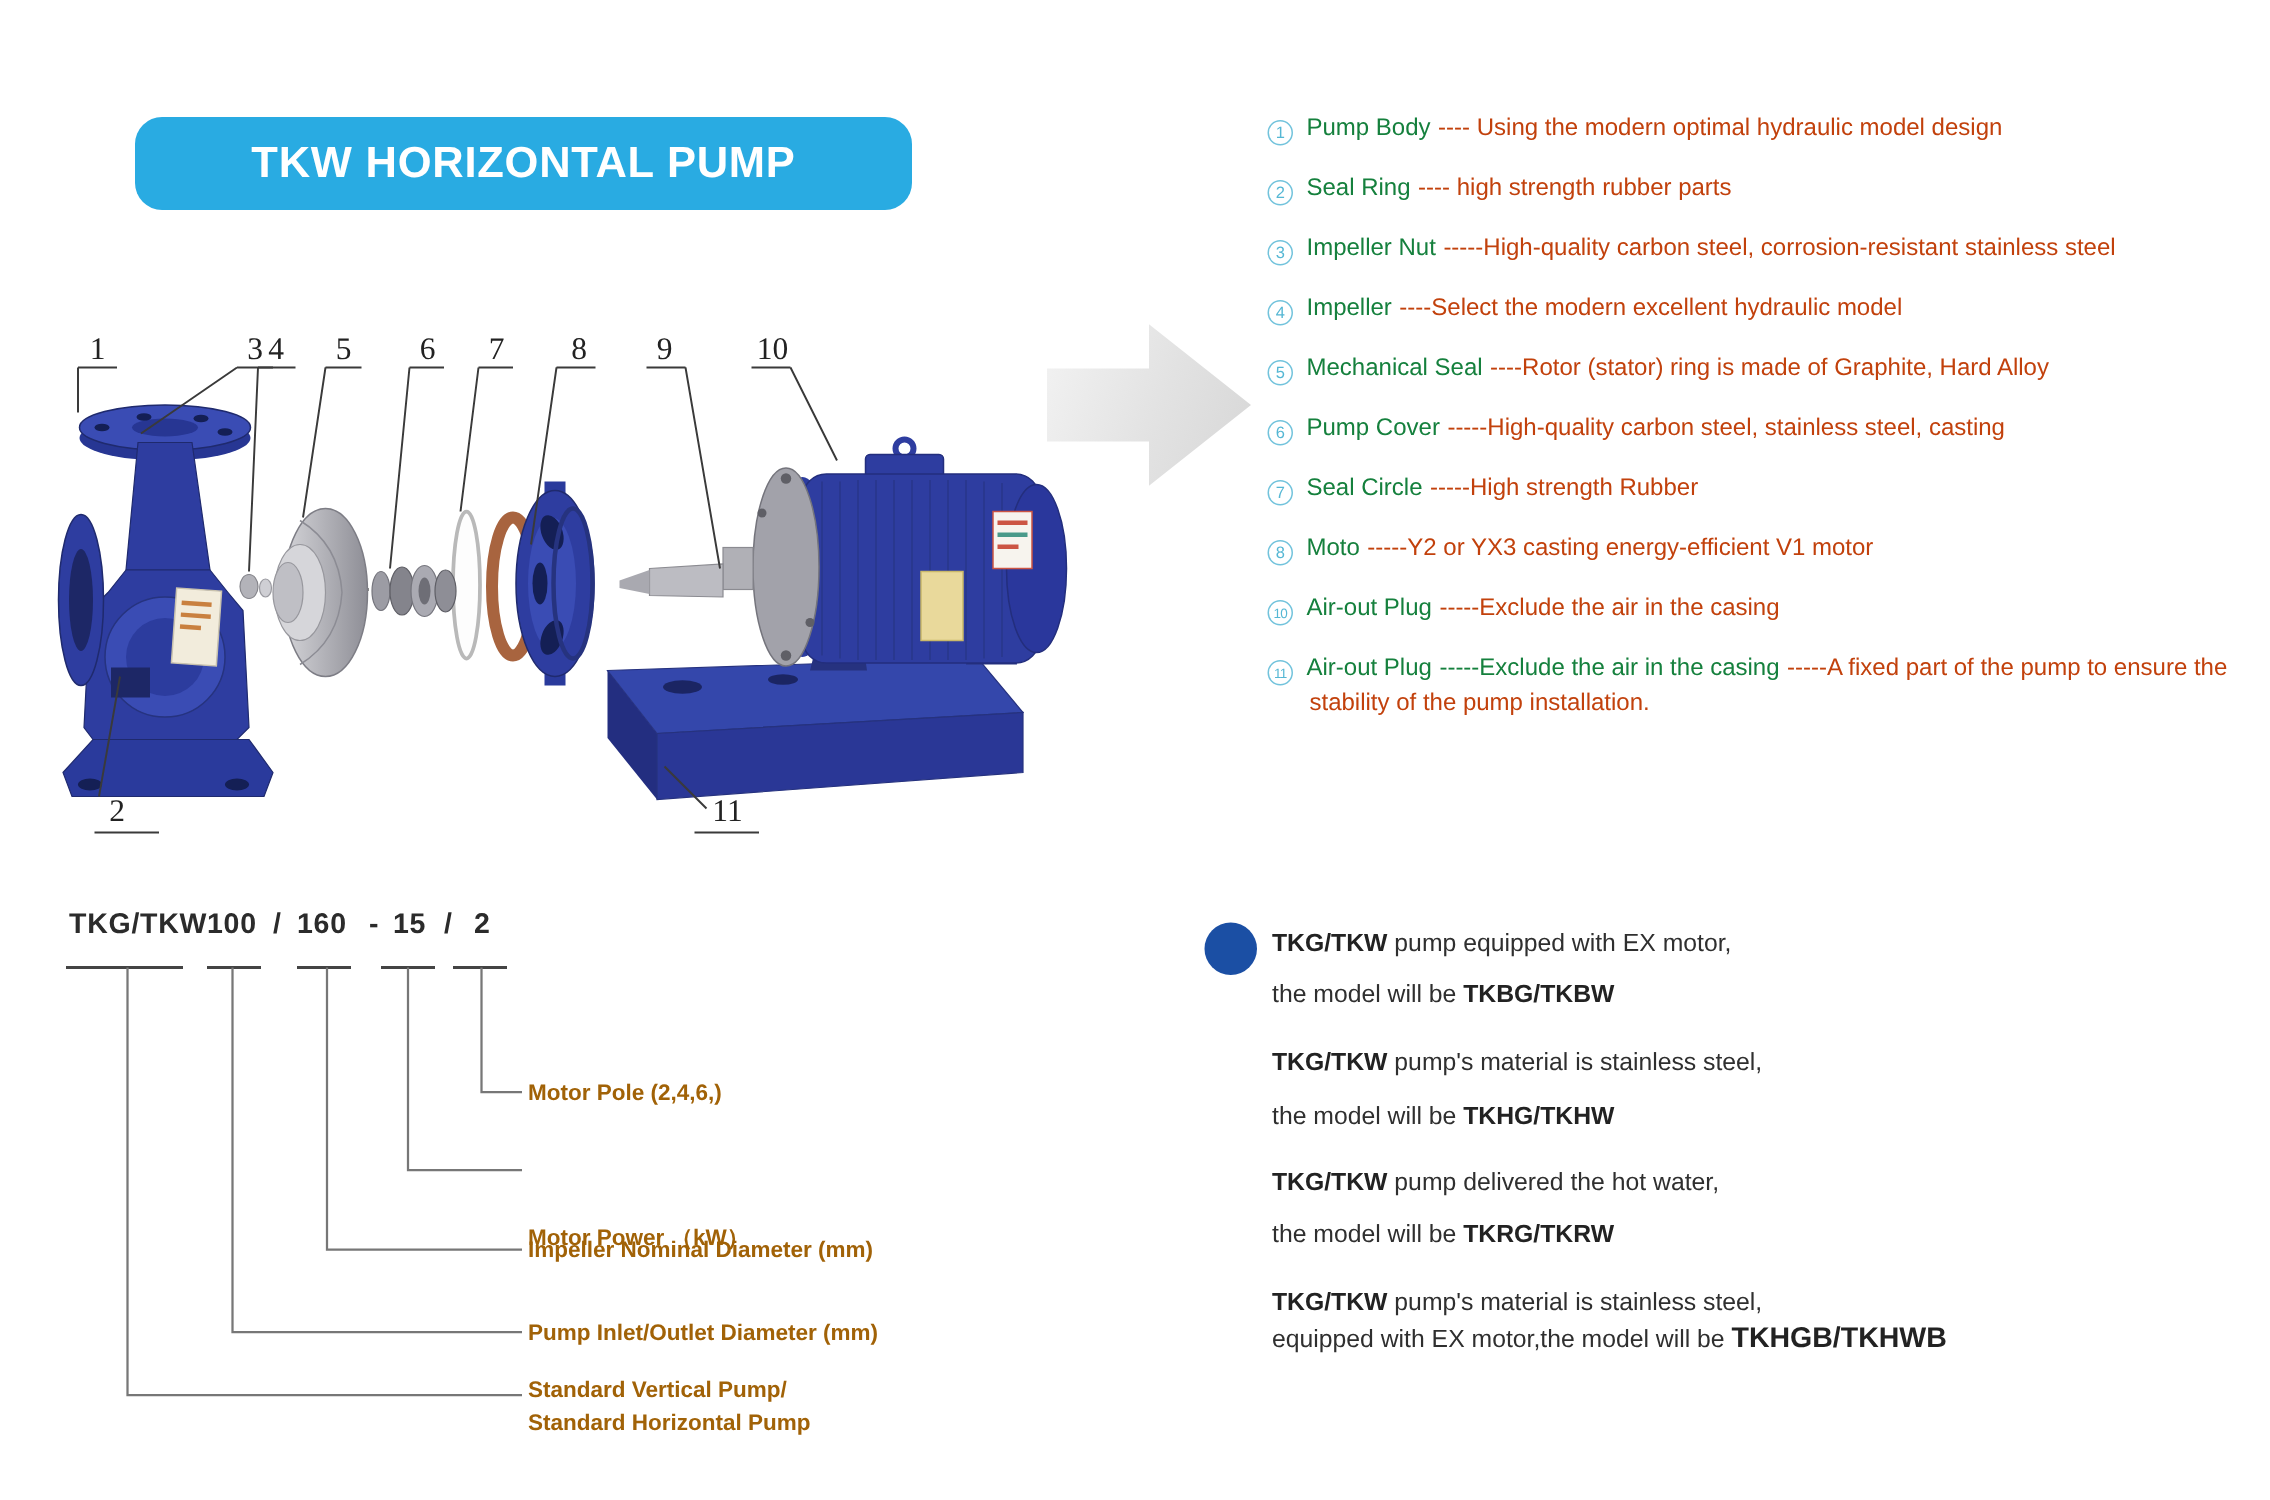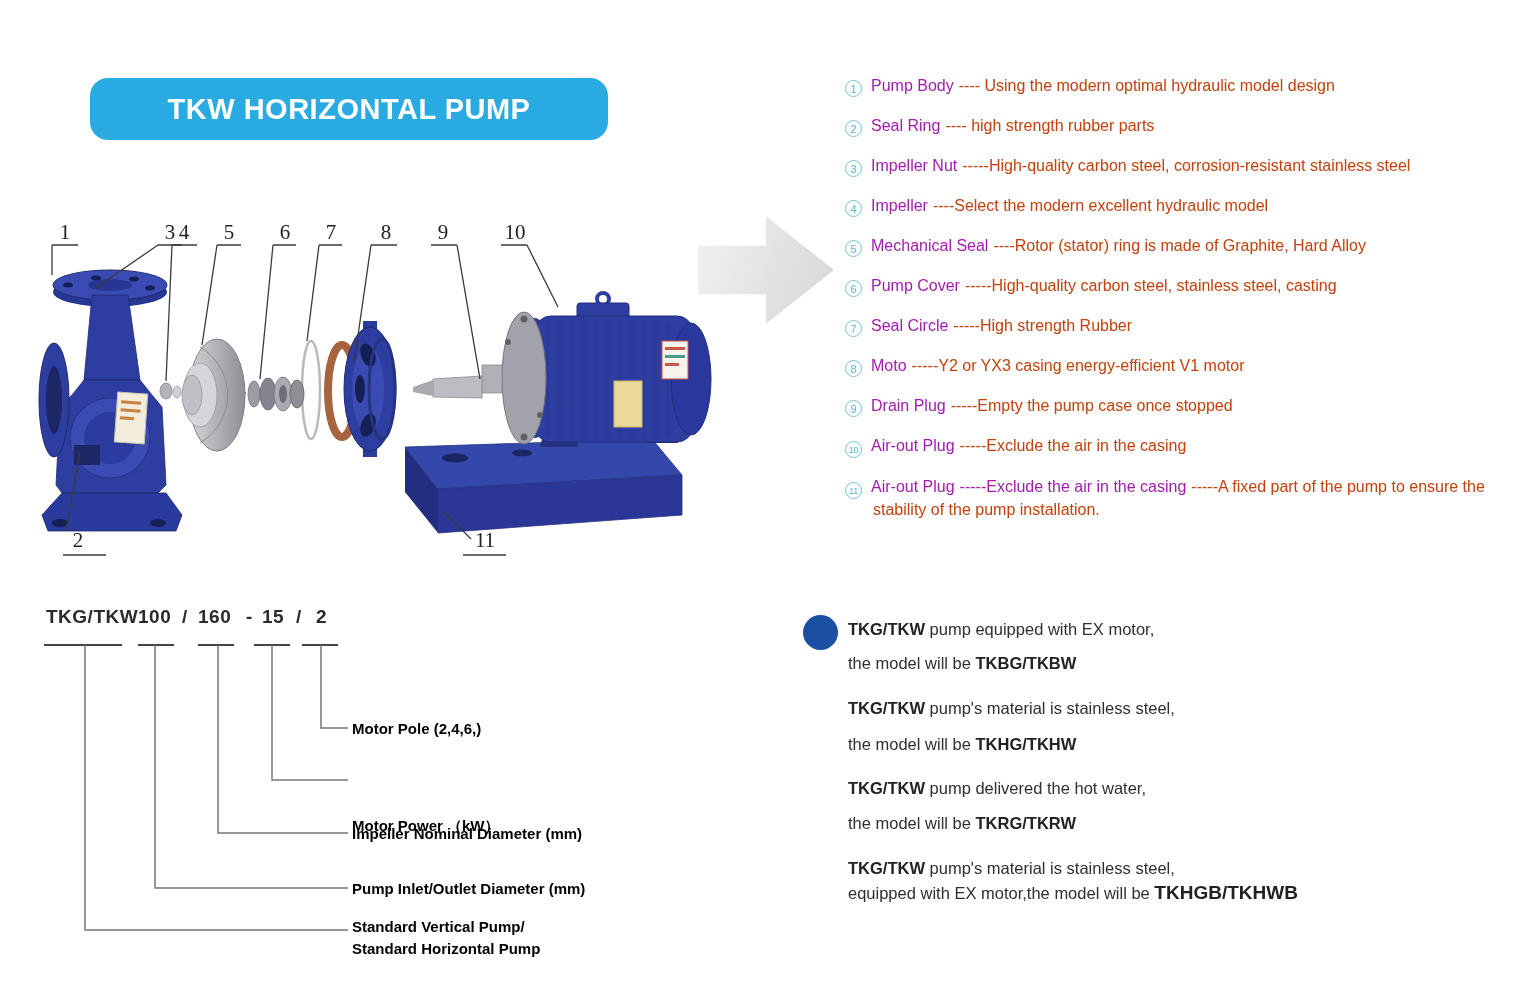--- a/index.html
+++ b/index.html
@@ -31,33 +31,33 @@
     margin-bottom:17.5px;line-height:22.5px;font-size:16px;
     padding-left:28px;text-indent:-28px;
   }
   .part-num{
     display:inline-block;width:17px;height:17px;line-height:16px;text-indent:0;
     border:1.5px solid #72c3dc;border-radius:50%;color:#55b7d4;
     font-size:11px;text-align:center;vertical-align:-2px;margin-right:9px;
     box-sizing:border-box;
   }
   .part-num.two{font-size:9px;letter-spacing:-.5px;}
-  .part-name{color:#a21caf;margin-right:5px;}
+  .part-name{color:#15803d;margin-right:5px;}
   .part-desc{color:#c2410c;}
   
   .model-code{position:absolute;left:40px;top:600px;width:700px;height:380px;}
   .mc-seg{
     position:absolute;top:6px;font-size:19px;font-weight:bold;color:#2b2b2b;
     letter-spacing:.5px;
   }
   .mc0{left:6px;}  .mc1{left:98px;} .mc2{left:142px;} .mc3{left:158px;}
   .mc4{left:206px;}.mc5{left:222px;}.mc6{left:256px;} .mc7{left:276px;}
   .mc-lines{position:absolute;left:0;top:0;}
   .mc-label{
-    position:absolute;left:312px;font-size:15px;font-weight:bold;color:#000000;
+    position:absolute;left:312px;font-size:15px;font-weight:bold;color:#a16207;
     line-height:18px;white-space:nowrap;
   }
   .mcl0{top:120px;} .mcl1{top:172px;margin-top:45px;} .mcl2{top:225px;} .mcl3{top:280px;}
   .mcl4{top:316px;line-height:22px;}
   
   .note-bullet{
     position:absolute;left:803px;top:615px;width:35px;height:35px;border-radius:50%;
     background:#1b4fa4;
   }
   .model-notes{position:absolute;left:848px;top:610px;width:660px;height:320px;}
@@ -219,22 +219,21 @@
   <div class="big-arrow"></div>
 
   <div class="parts-legend">
       <div class="part-item"><span class="part-num">1</span><span class="part-name">Pump Body</span><span class="part-desc">---- Using the modern optimal hydraulic model design</span></div>
       <div class="part-item"><span class="part-num">2</span><span class="part-name">Seal Ring</span><span class="part-desc">---- high strength rubber parts</span></div>
       <div class="part-item"><span class="part-num">3</span><span class="part-name">Impeller Nut</span><span class="part-desc">-----High-quality carbon steel, corrosion-resistant stainless steel</span></div>
       <div class="part-item"><span class="part-num">4</span><span class="part-name">Impeller</span><span class="part-desc">----Select the modern excellent hydraulic model</span></div>
       <div class="part-item"><span class="part-num">5</span><span class="part-name">Mechanical Seal</span><span class="part-desc">----Rotor (stator) ring is made of Graphite, Hard Alloy</span></div>
       <div class="part-item"><span class="part-num">6</span><span class="part-name">Pump Cover</span><span class="part-desc">-----High-quality carbon steel, stainless steel, casting</span></div>
       <div class="part-item"><span class="part-num">7</span><span class="part-name">Seal Circle</span><span class="part-desc">-----High strength Rubber</span></div>
-      <div class="part-item"><span class="part-num">8</span><span class="part-name">Moto</span><span class="part-desc">-----Y2 or YX3 casing energy-efficient V1 motor</span></div>
-      <div class="part-item"><span class="part-num">9</span><span class="part-name">Drain Plug</span><span class="part-desc">-----Empty the pump case once stopped</span></div>
+      <div class="part-item"><span class="part-num">8</span><span class="part-name">Moto</span><span class="part-desc">-----Y2 or YX3 casting energy-efficient V1 motor</span></div>
       <div class="part-item"><span class="part-num two">10</span><span class="part-name">Air-out Plug</span><span class="part-desc">-----Exclude the air in the casing</span></div>
       <div class="part-item"><span class="part-num two">11</span><span class="part-name">Air-out Plug</span><span class="part-name">-----Exclude the air in the casing</span><span class="part-desc">-----A fixed part of the pump to ensure the stability of the pump installation.</span></div>
     </div>
 
   <div class="model-code">
     <span class="mc-seg mc0">TKG/TKW</span>
     <span class="mc-seg mc1">100</span>
     <span class="mc-seg mc2">/</span>
     <span class="mc-seg mc3">160</span>
     <span class="mc-seg mc4">-</span>

